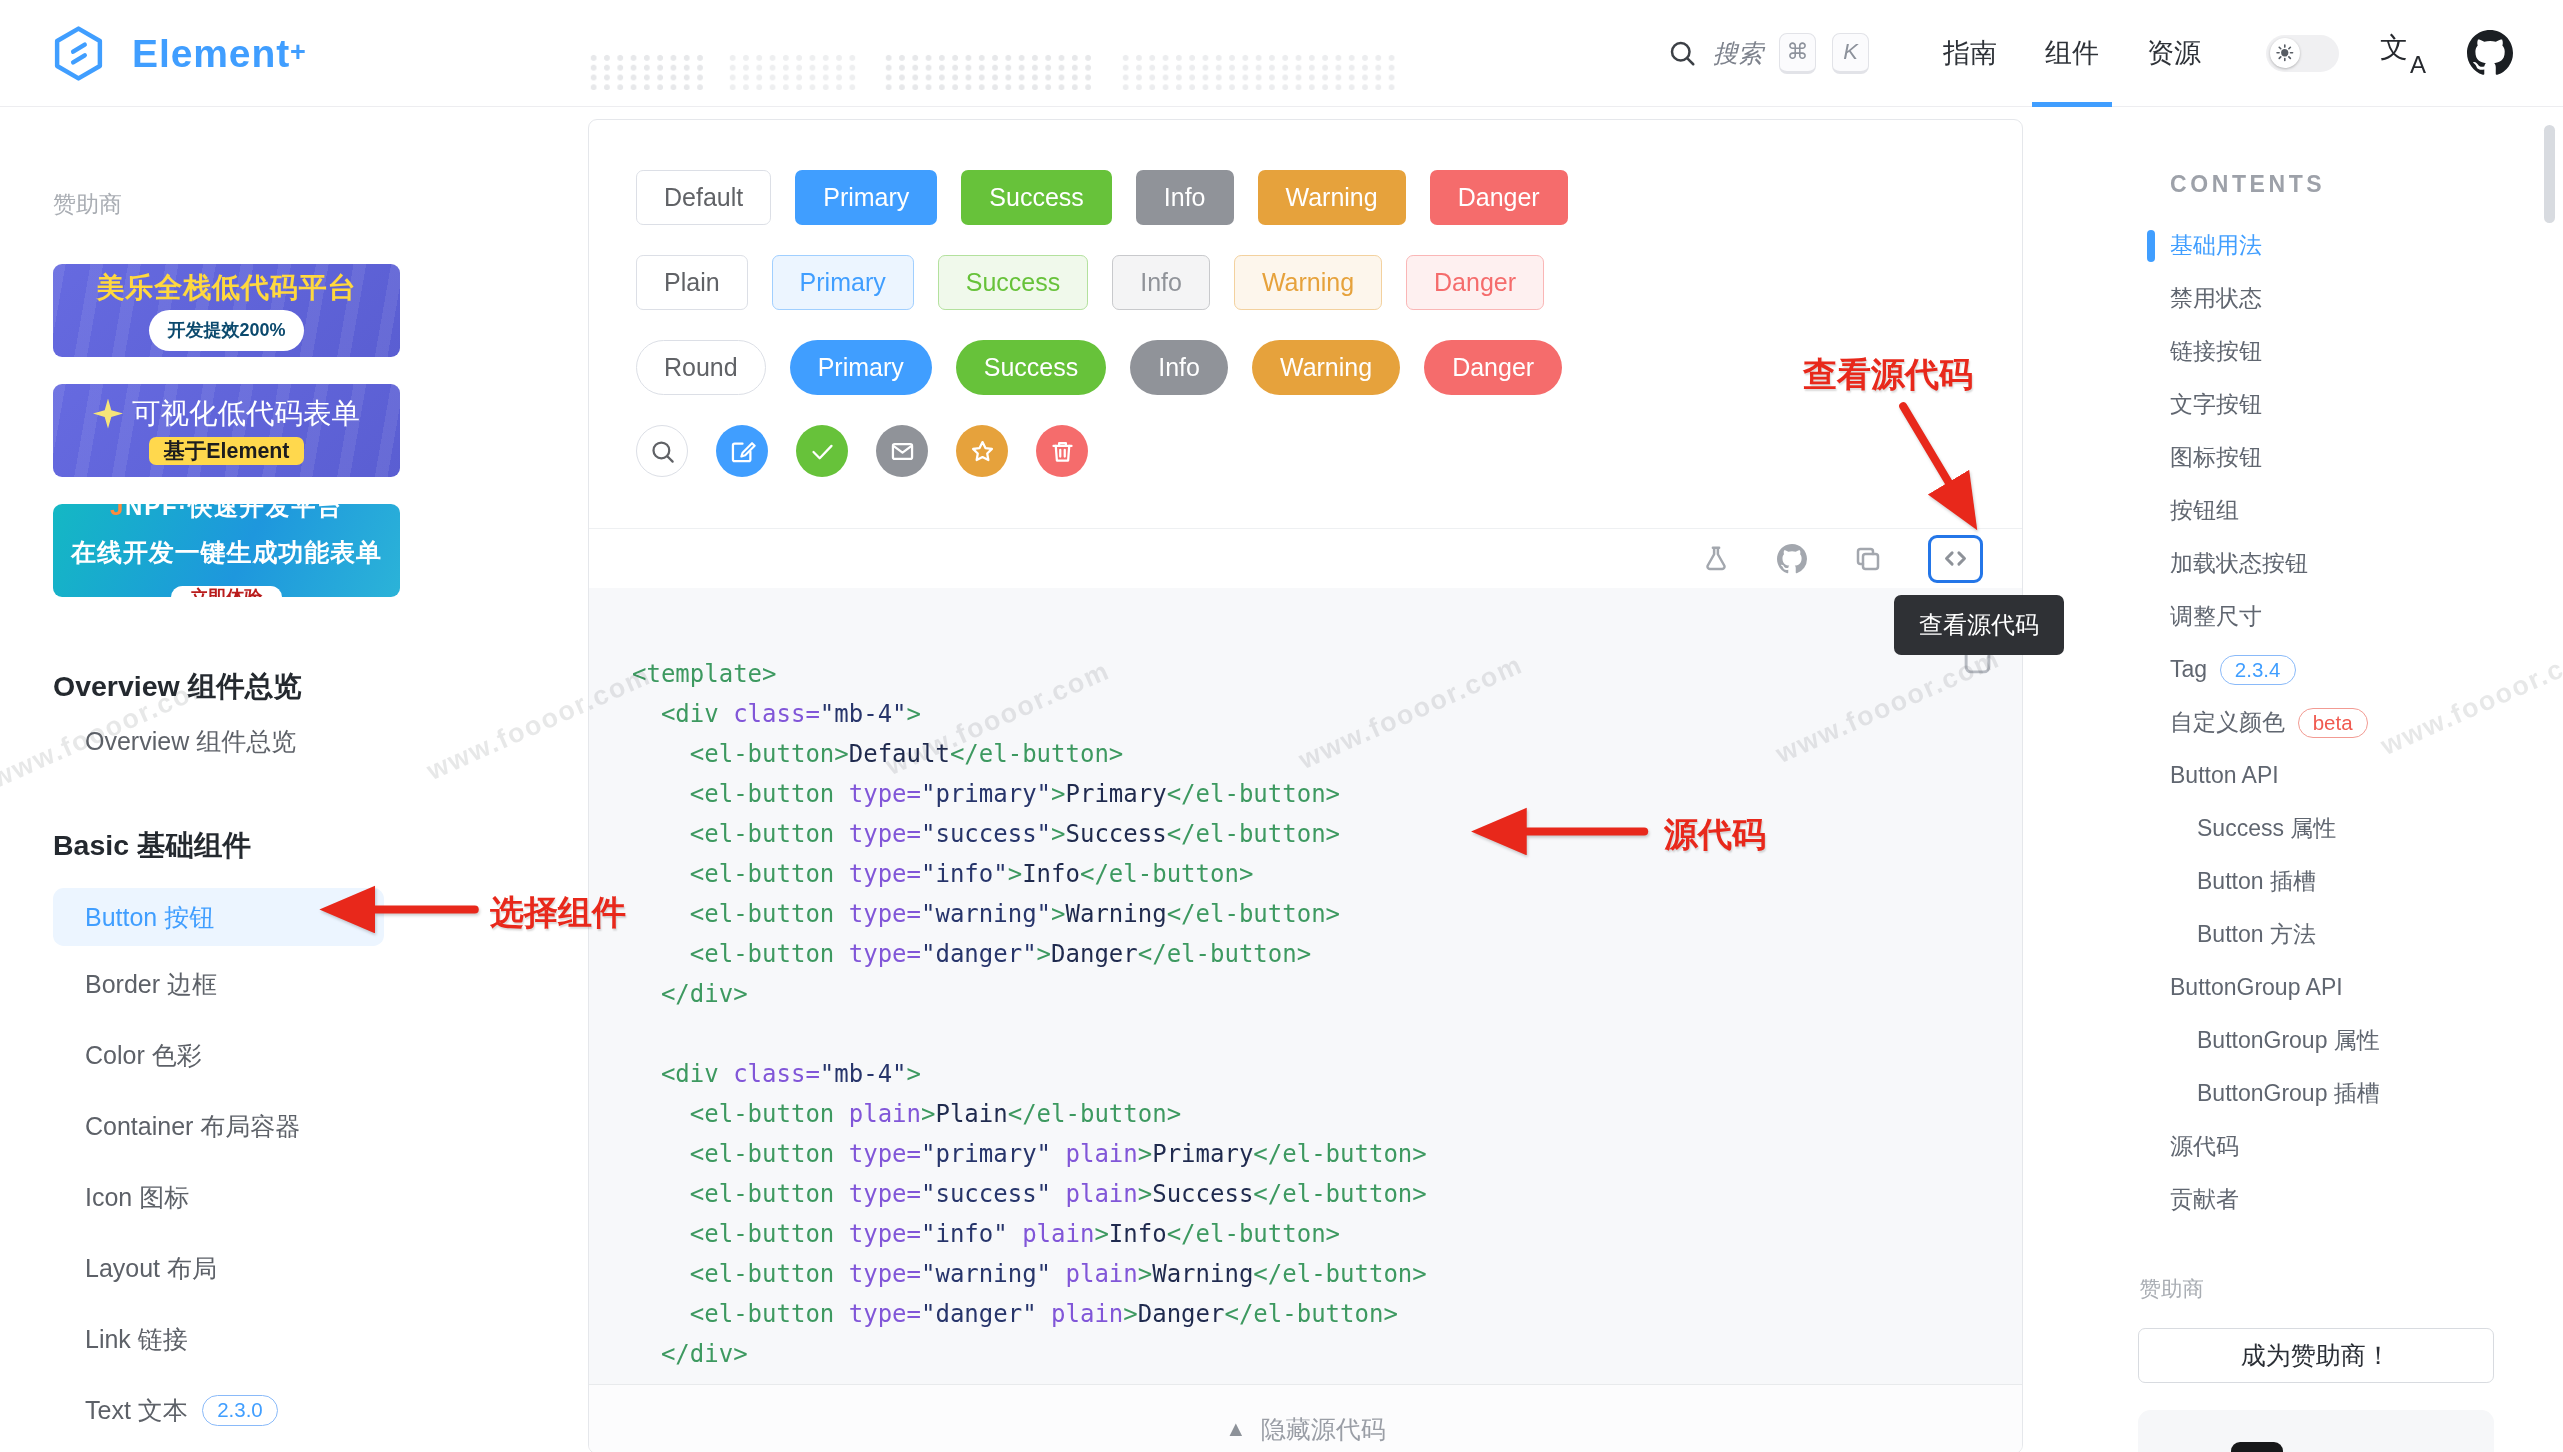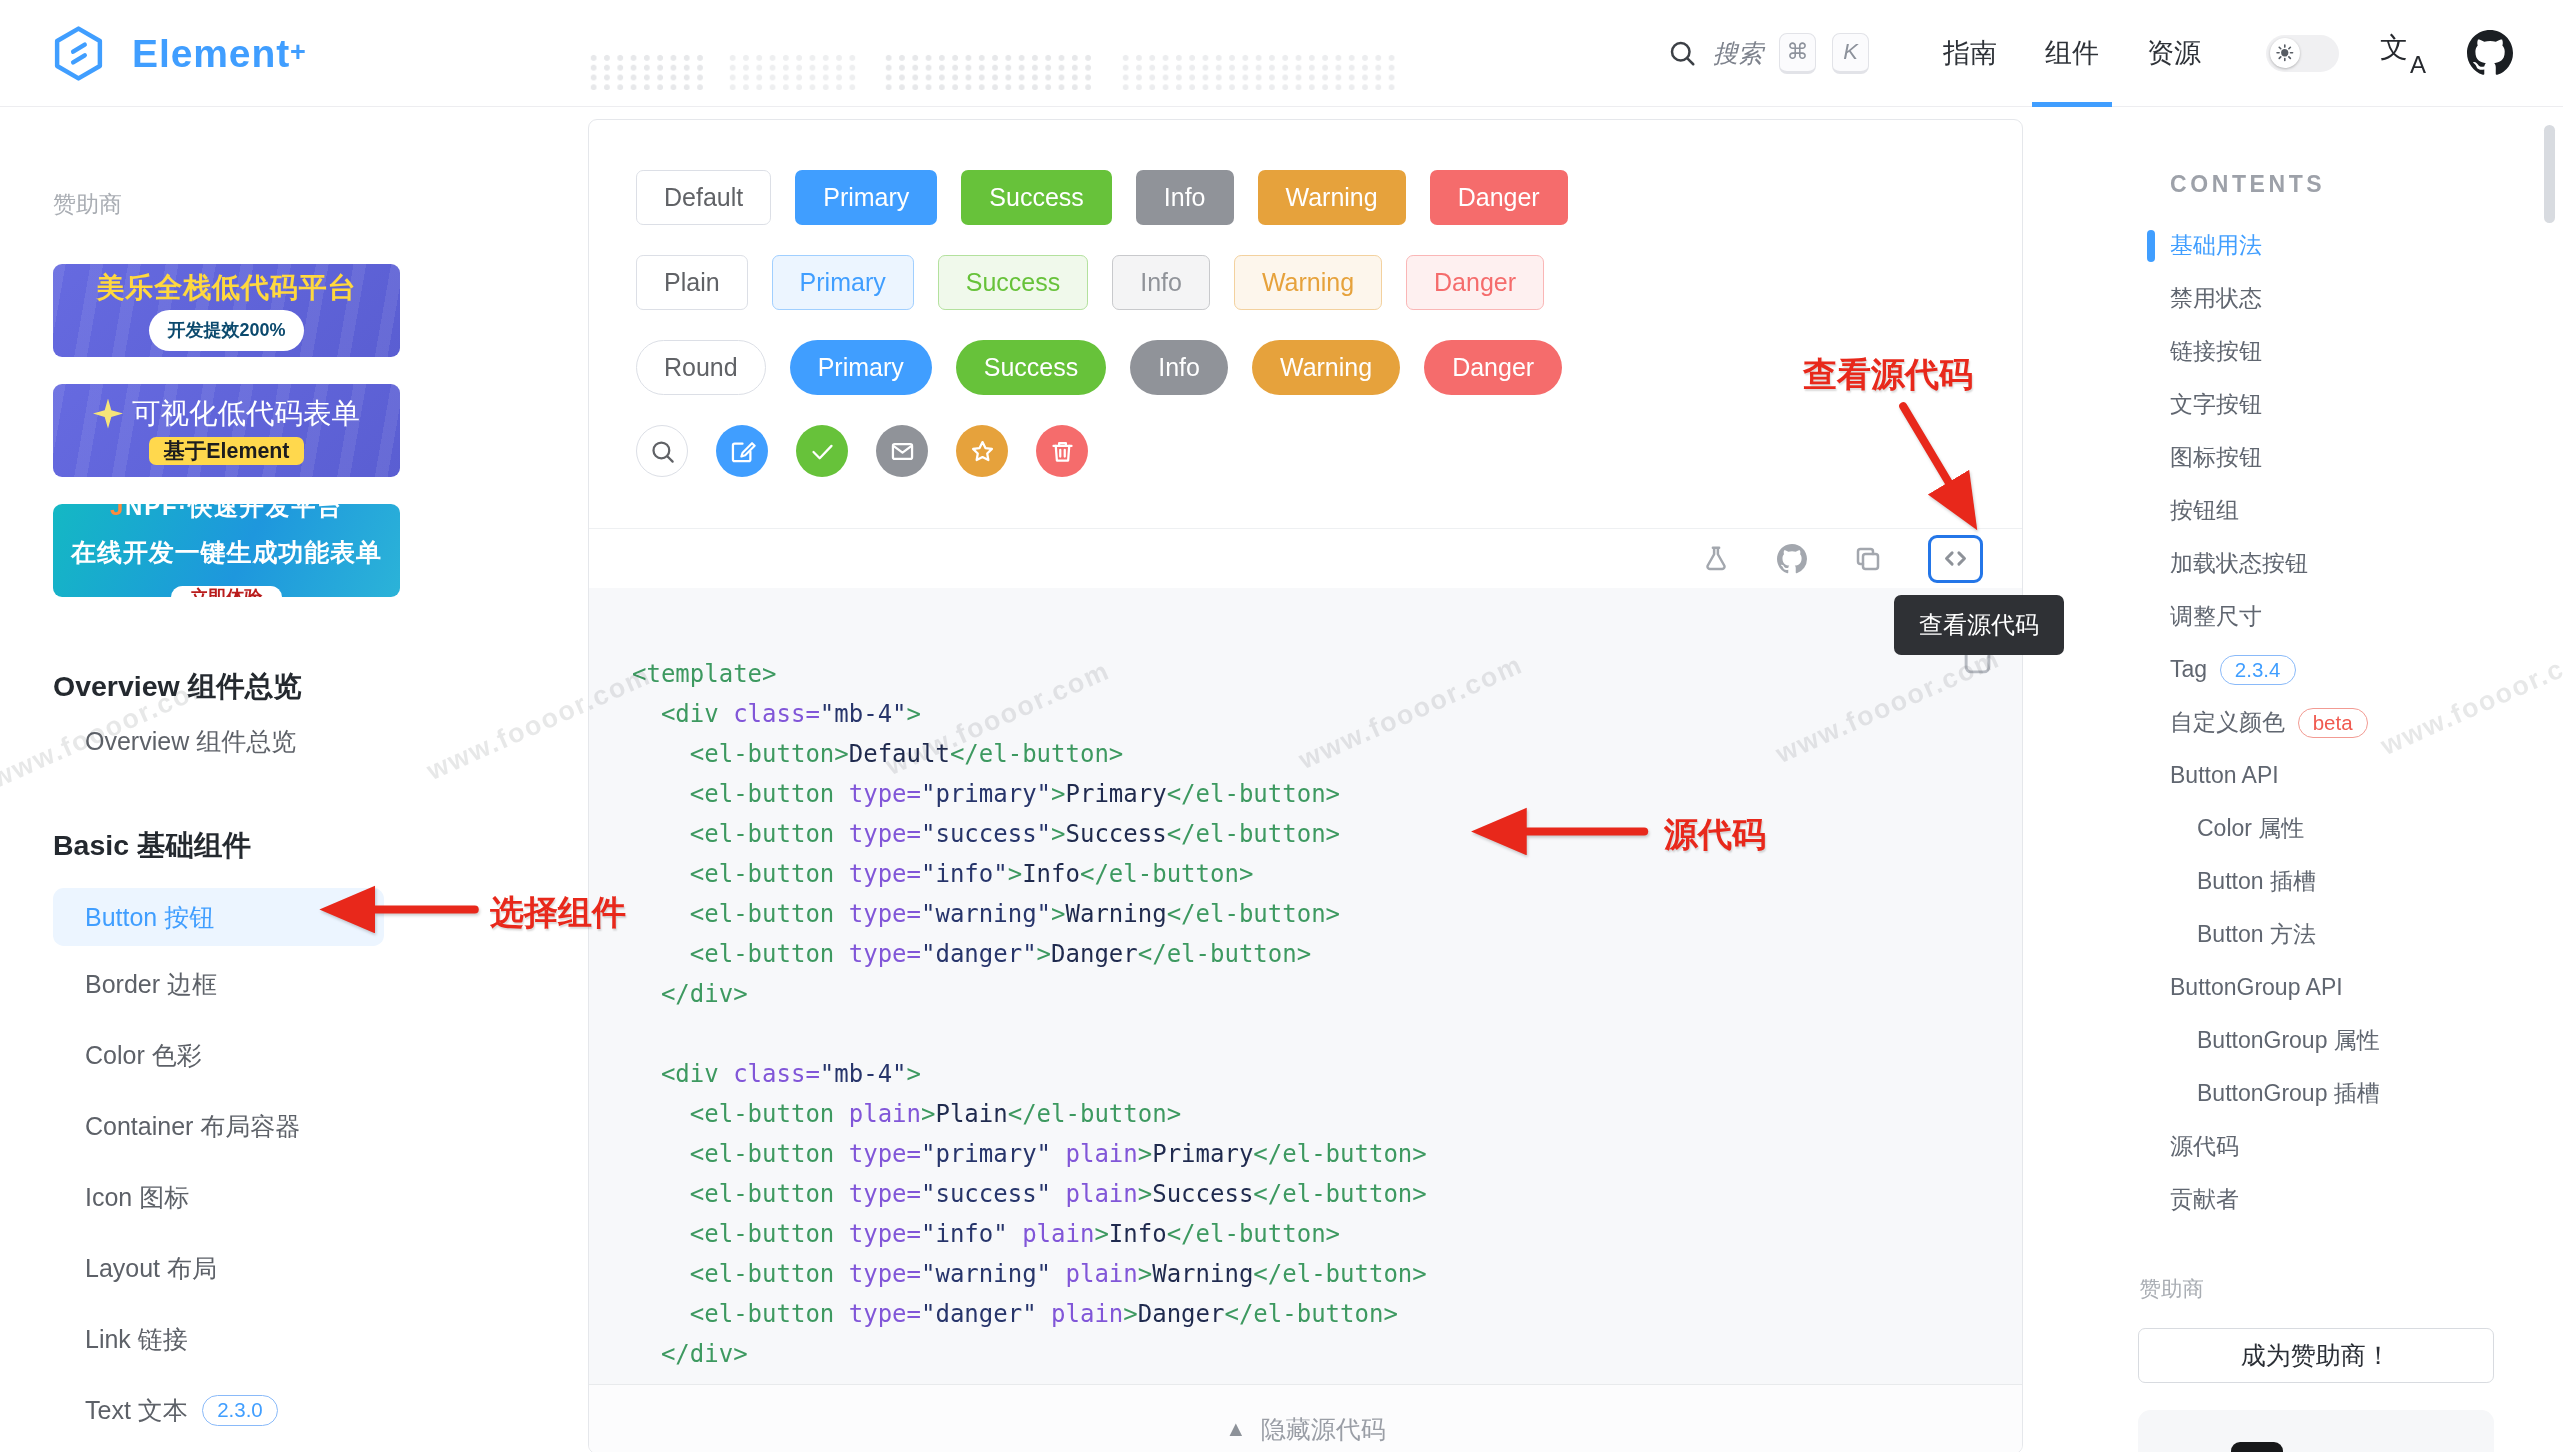--- a/index.html
+++ b/index.html
@@ -425,21 +425,21 @@
         <span class="toc-badge">2.3.4</span>
       </div>
       <div class="toc-item">
         <span>自定义颜色</span>
         <span class="toc-badge red">beta</span>
       </div>
       <div class="toc-item">
         <span>Button API</span>
       </div>
       <div class="toc-item lv1">
-        <span>Color 属性</span>
+        <span>Success 属性</span>
       </div>
       <div class="toc-item lv1">
         <span>Button 插槽</span>
       </div>
       <div class="toc-item lv1">
         <span>Button 方法</span>
       </div>
       <div class="toc-item">
         <span>ButtonGroup API</span>
       </div>

